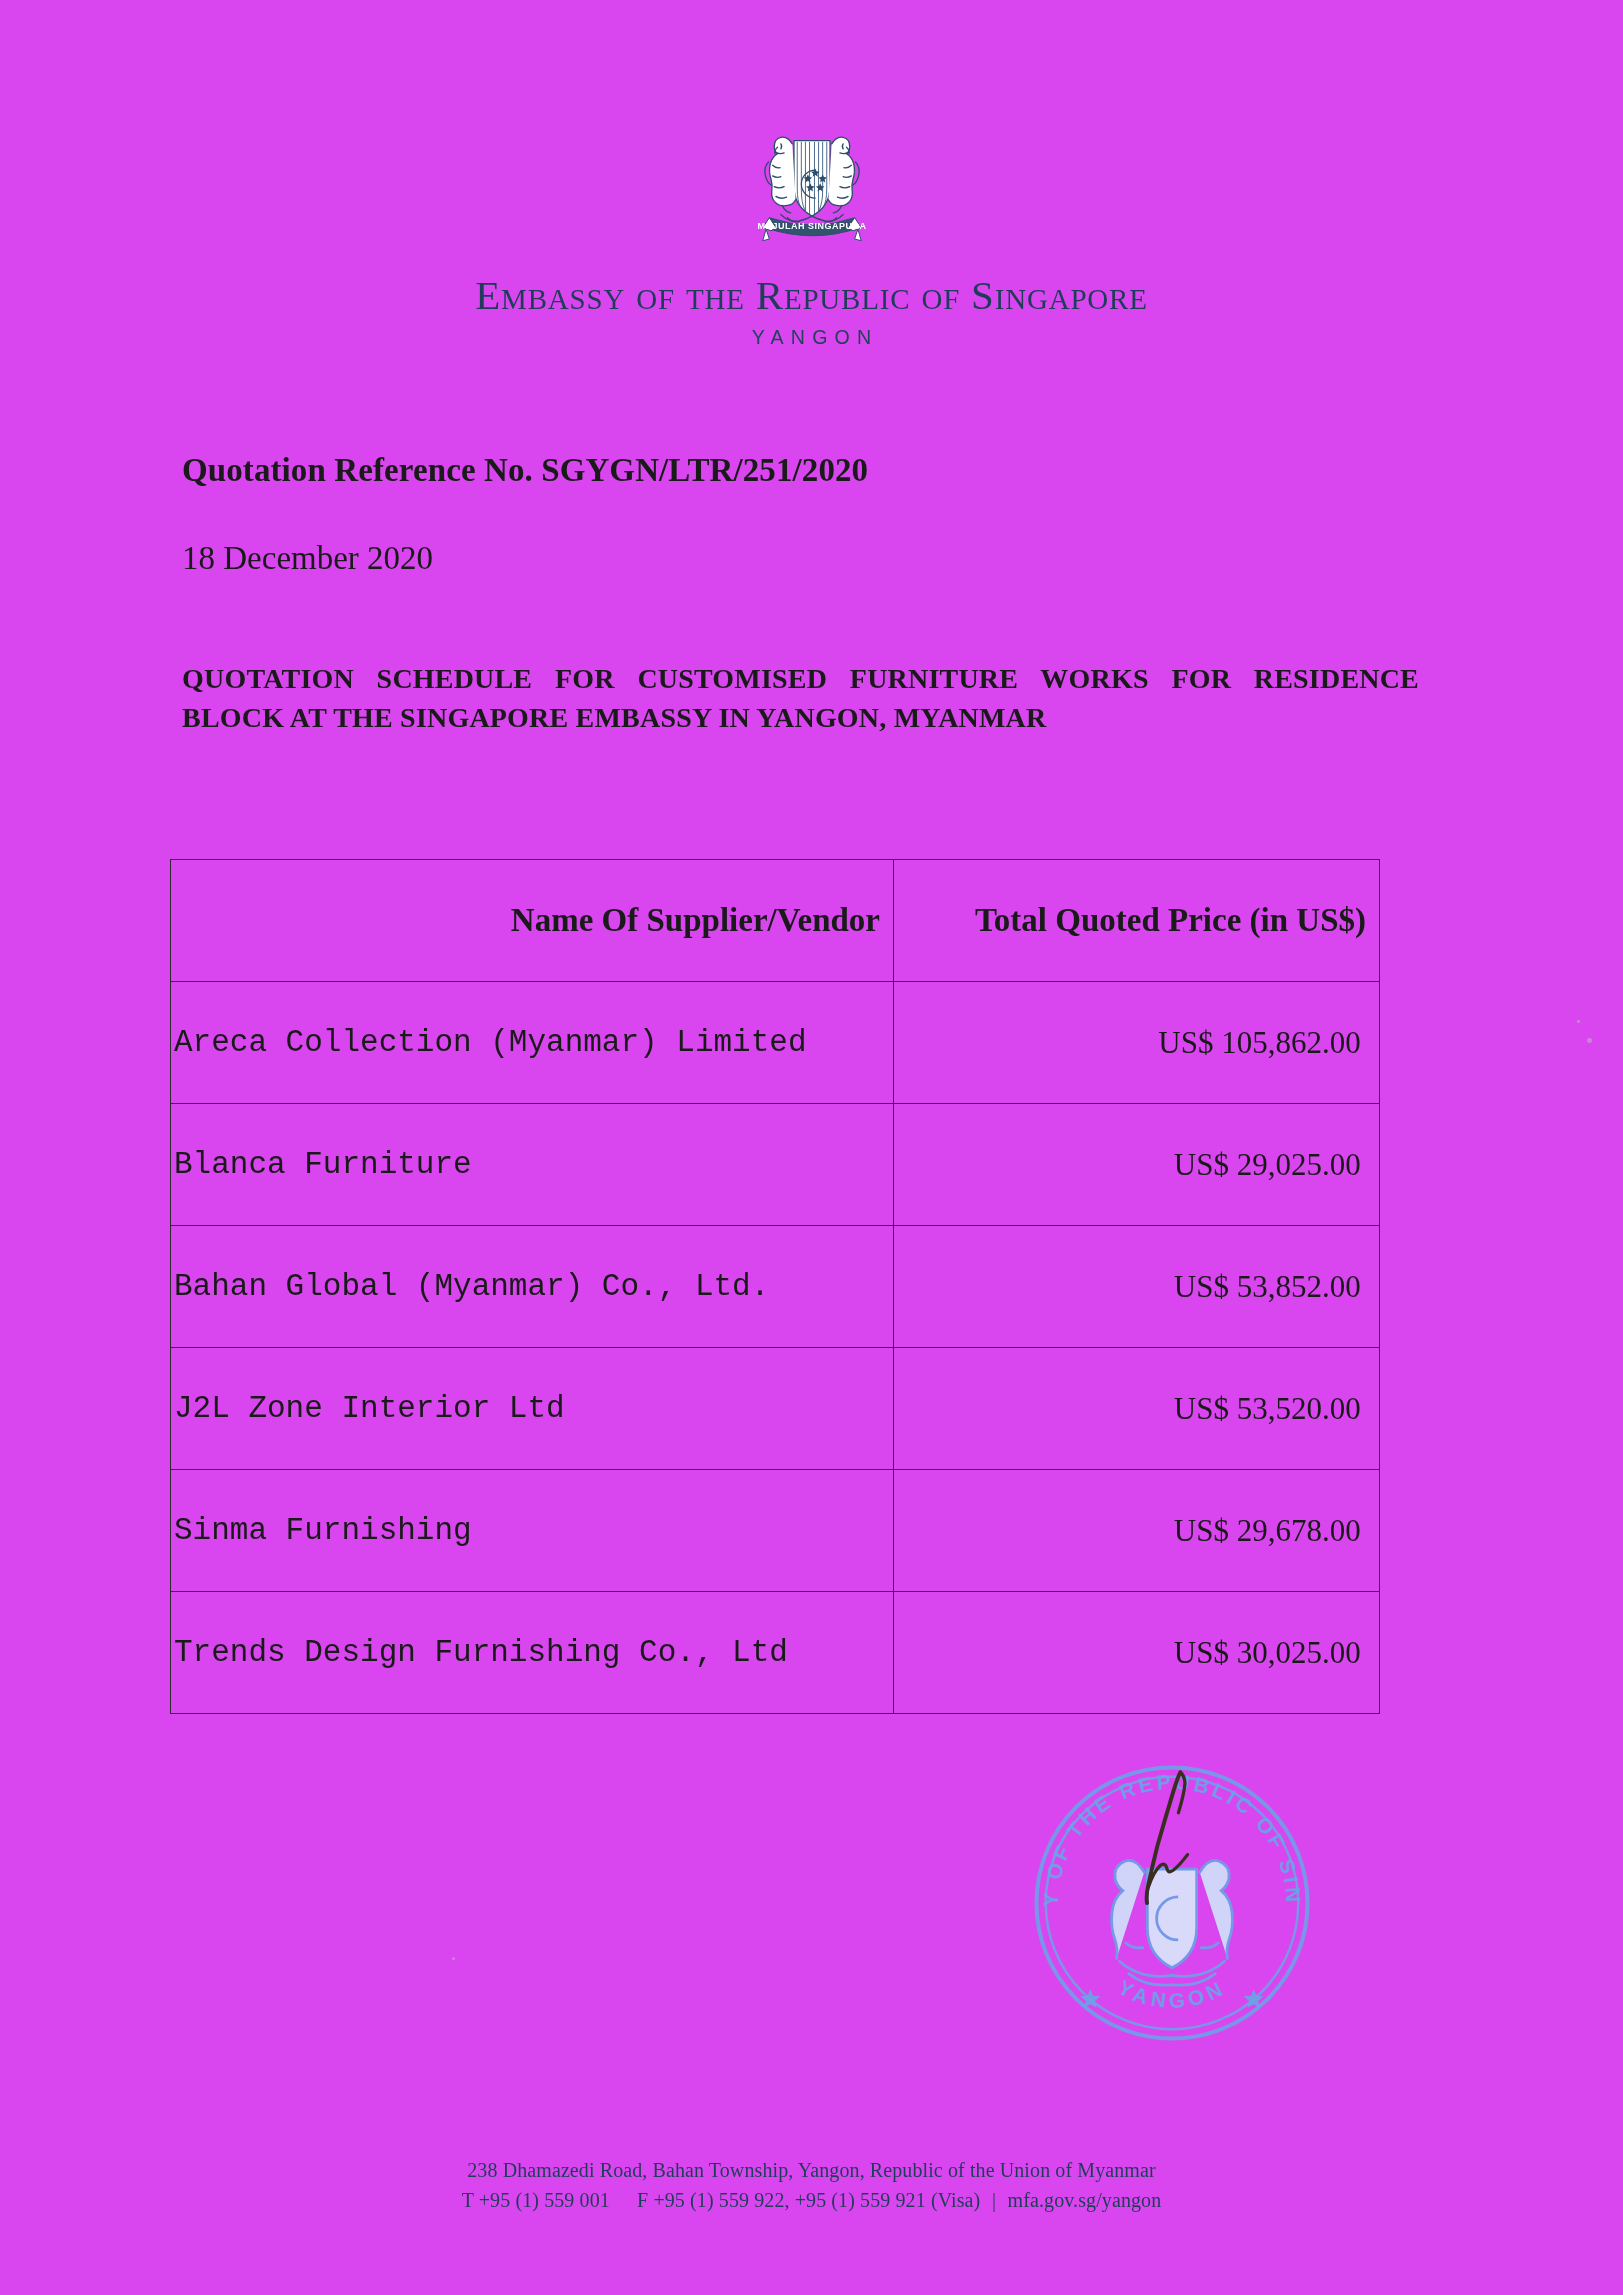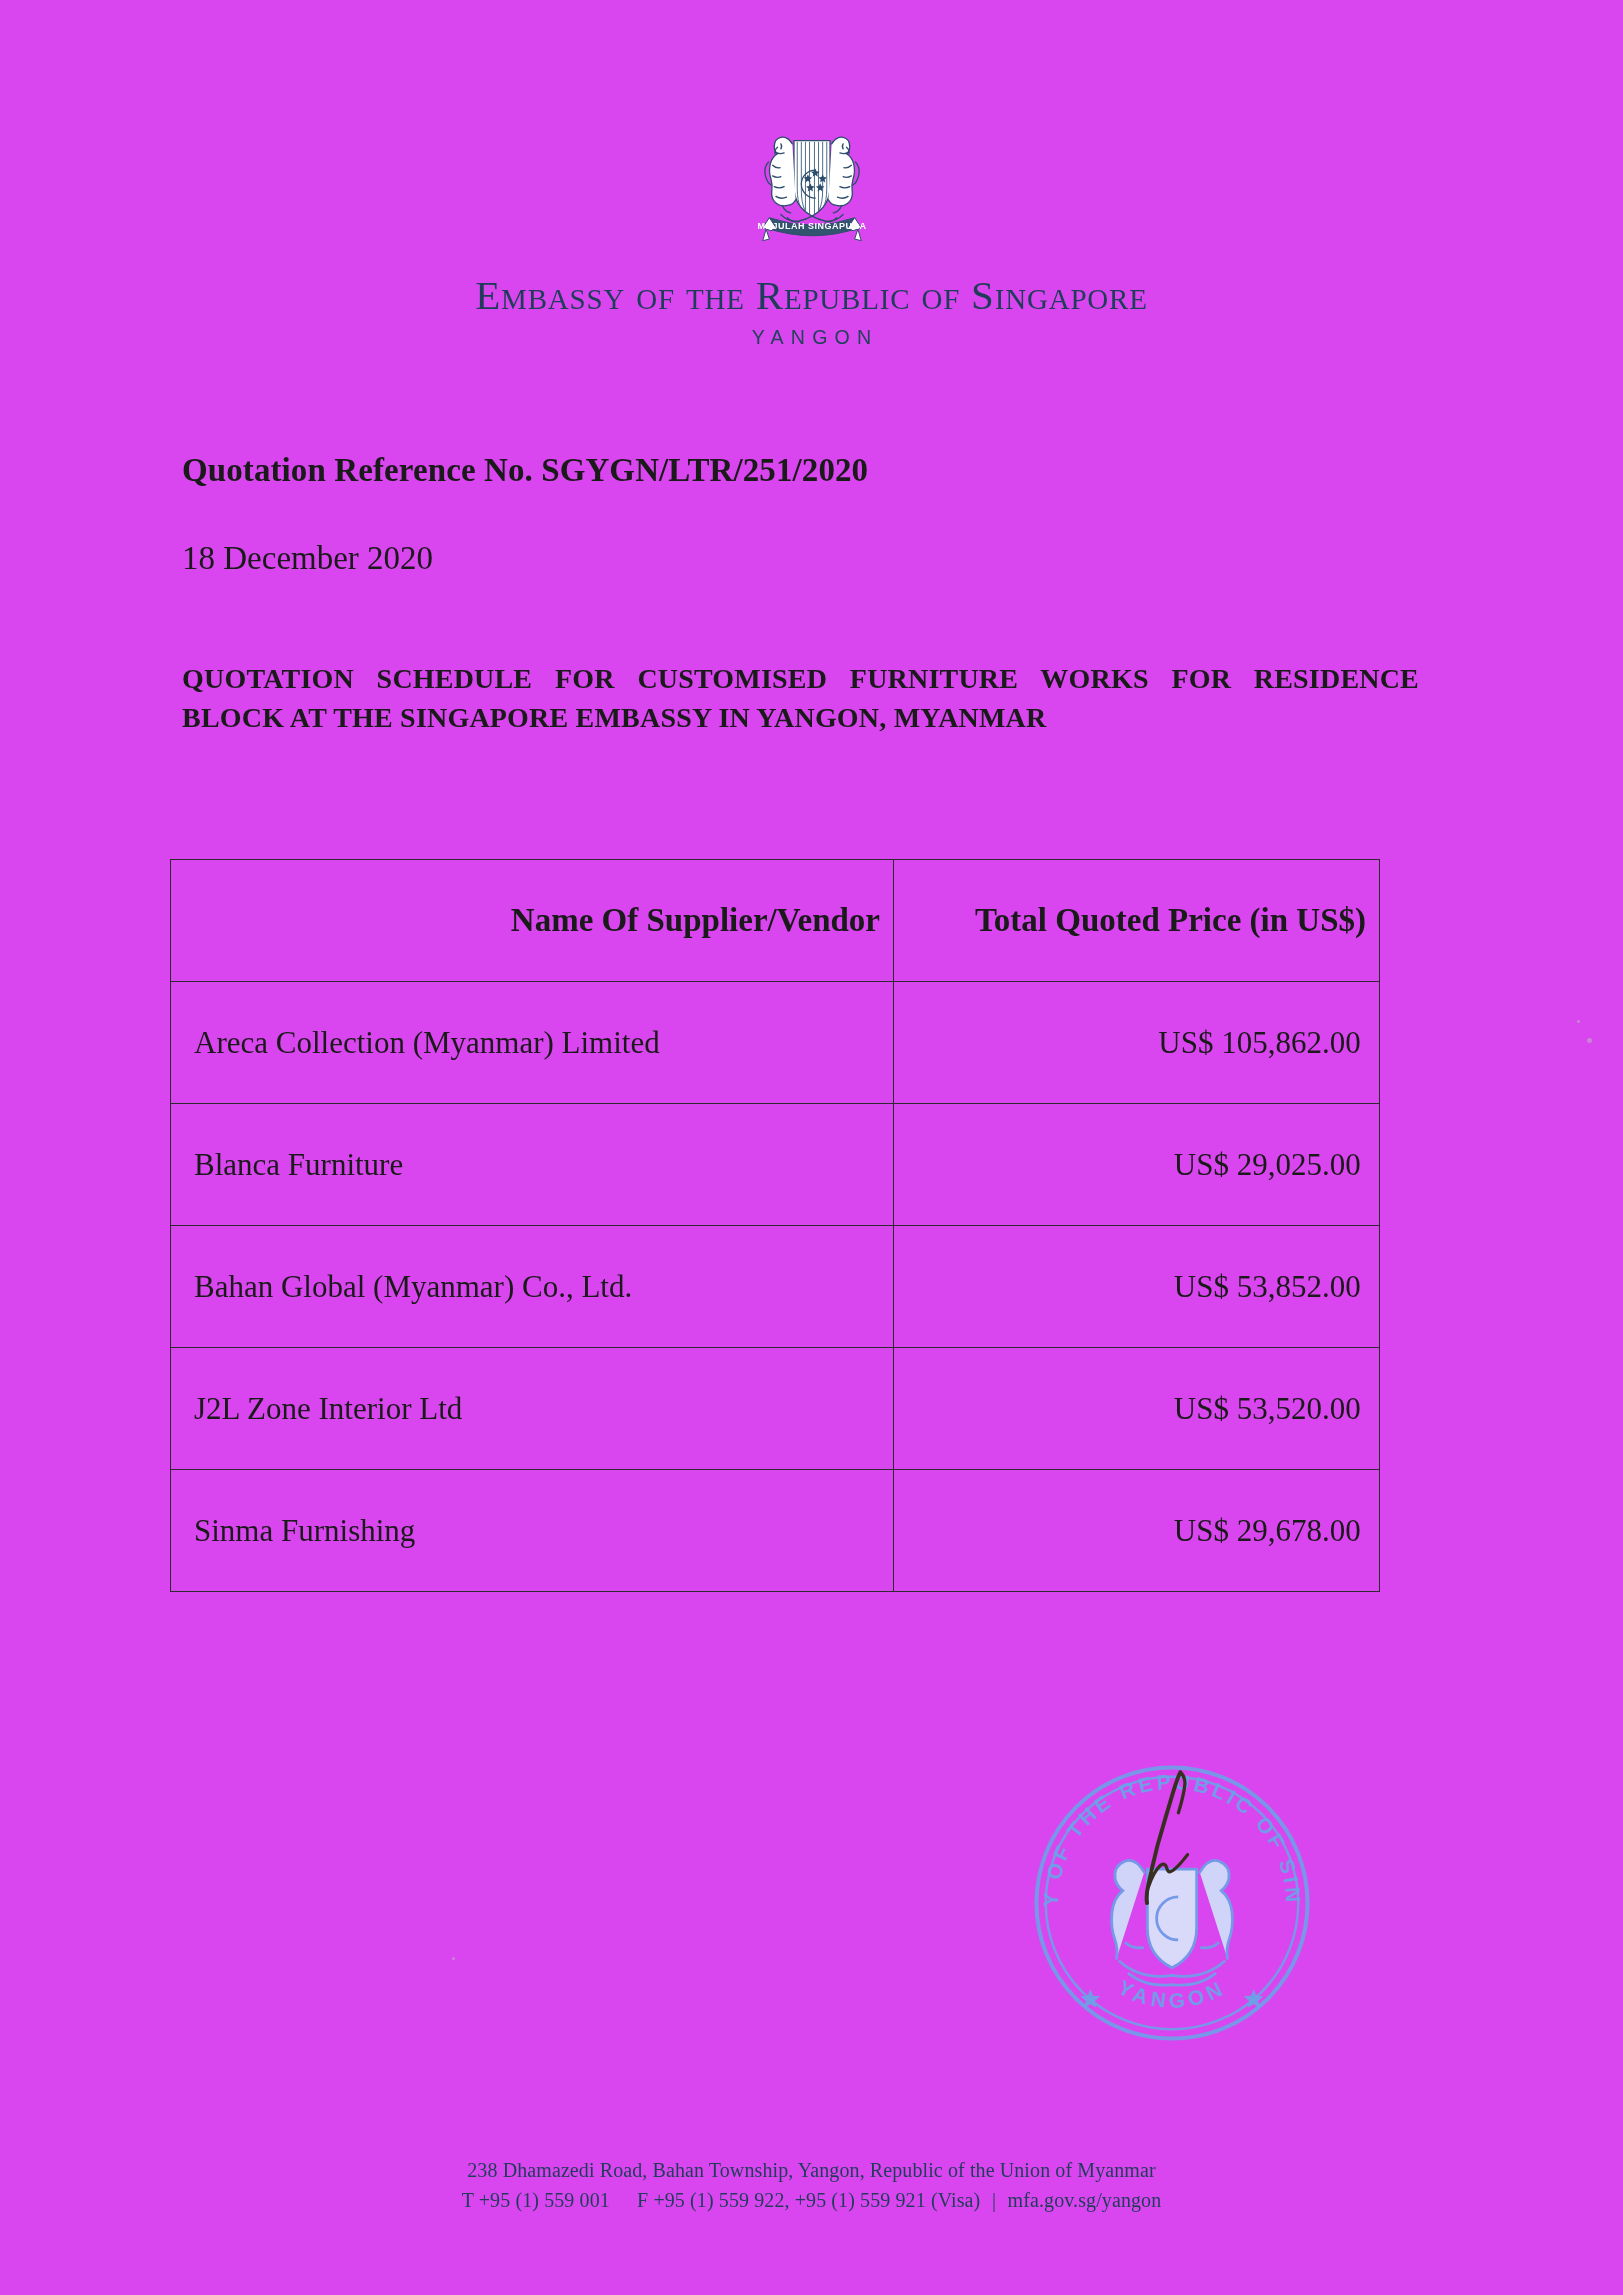--- a/index.html
+++ b/index.html
@@ -108,21 +108,22 @@
     text-align: right;
     font-weight: bold;
     font-size: 33px;
     padding: 0 13px;
   }
   .quote-table tbody td {
     height: 119px;
   }
   .cell-name {
     text-align: left;
-    padding-left: 23px;
+    padding-left: 3px;
+    font-family: Liberation Mono, monospace;
   }
   .cell-price {
     text-align: right;
     padding-right: 18.3px;
   }
 
   
   .stamp {
     position: absolute;
     top: 1749px;
@@ -278,20 +279,24 @@
         <td class="cell-name">Bahan Global (Myanmar) Co., Ltd.</td>
         <td class="cell-price">US$ 53,852.00</td>
       </tr>
       <tr>
         <td class="cell-name">J2L Zone Interior Ltd</td>
         <td class="cell-price">US$ 53,520.00</td>
       </tr>
       <tr>
         <td class="cell-name">Sinma Furnishing</td>
         <td class="cell-price">US$ 29,678.00</td>
+      </tr>
+      <tr>
+        <td class="cell-name">Trends Design Furnishing Co., Ltd</td>
+        <td class="cell-price">US$ 30,025.00</td>
       </tr>
     </tbody>
   </table>
 
   <svg class="stamp" viewBox="0 0 200 200">
     <defs>
       <path id="arcTop" d="M 26 100 A 74 74 0 0 1 174 100"></path>
       <path id="arcBottom" d="M 32 100 A 68 68 0 0 0 168 100"></path>
     </defs>
     <g stroke="#6ba3e8" fill="none" opacity="0.88">

